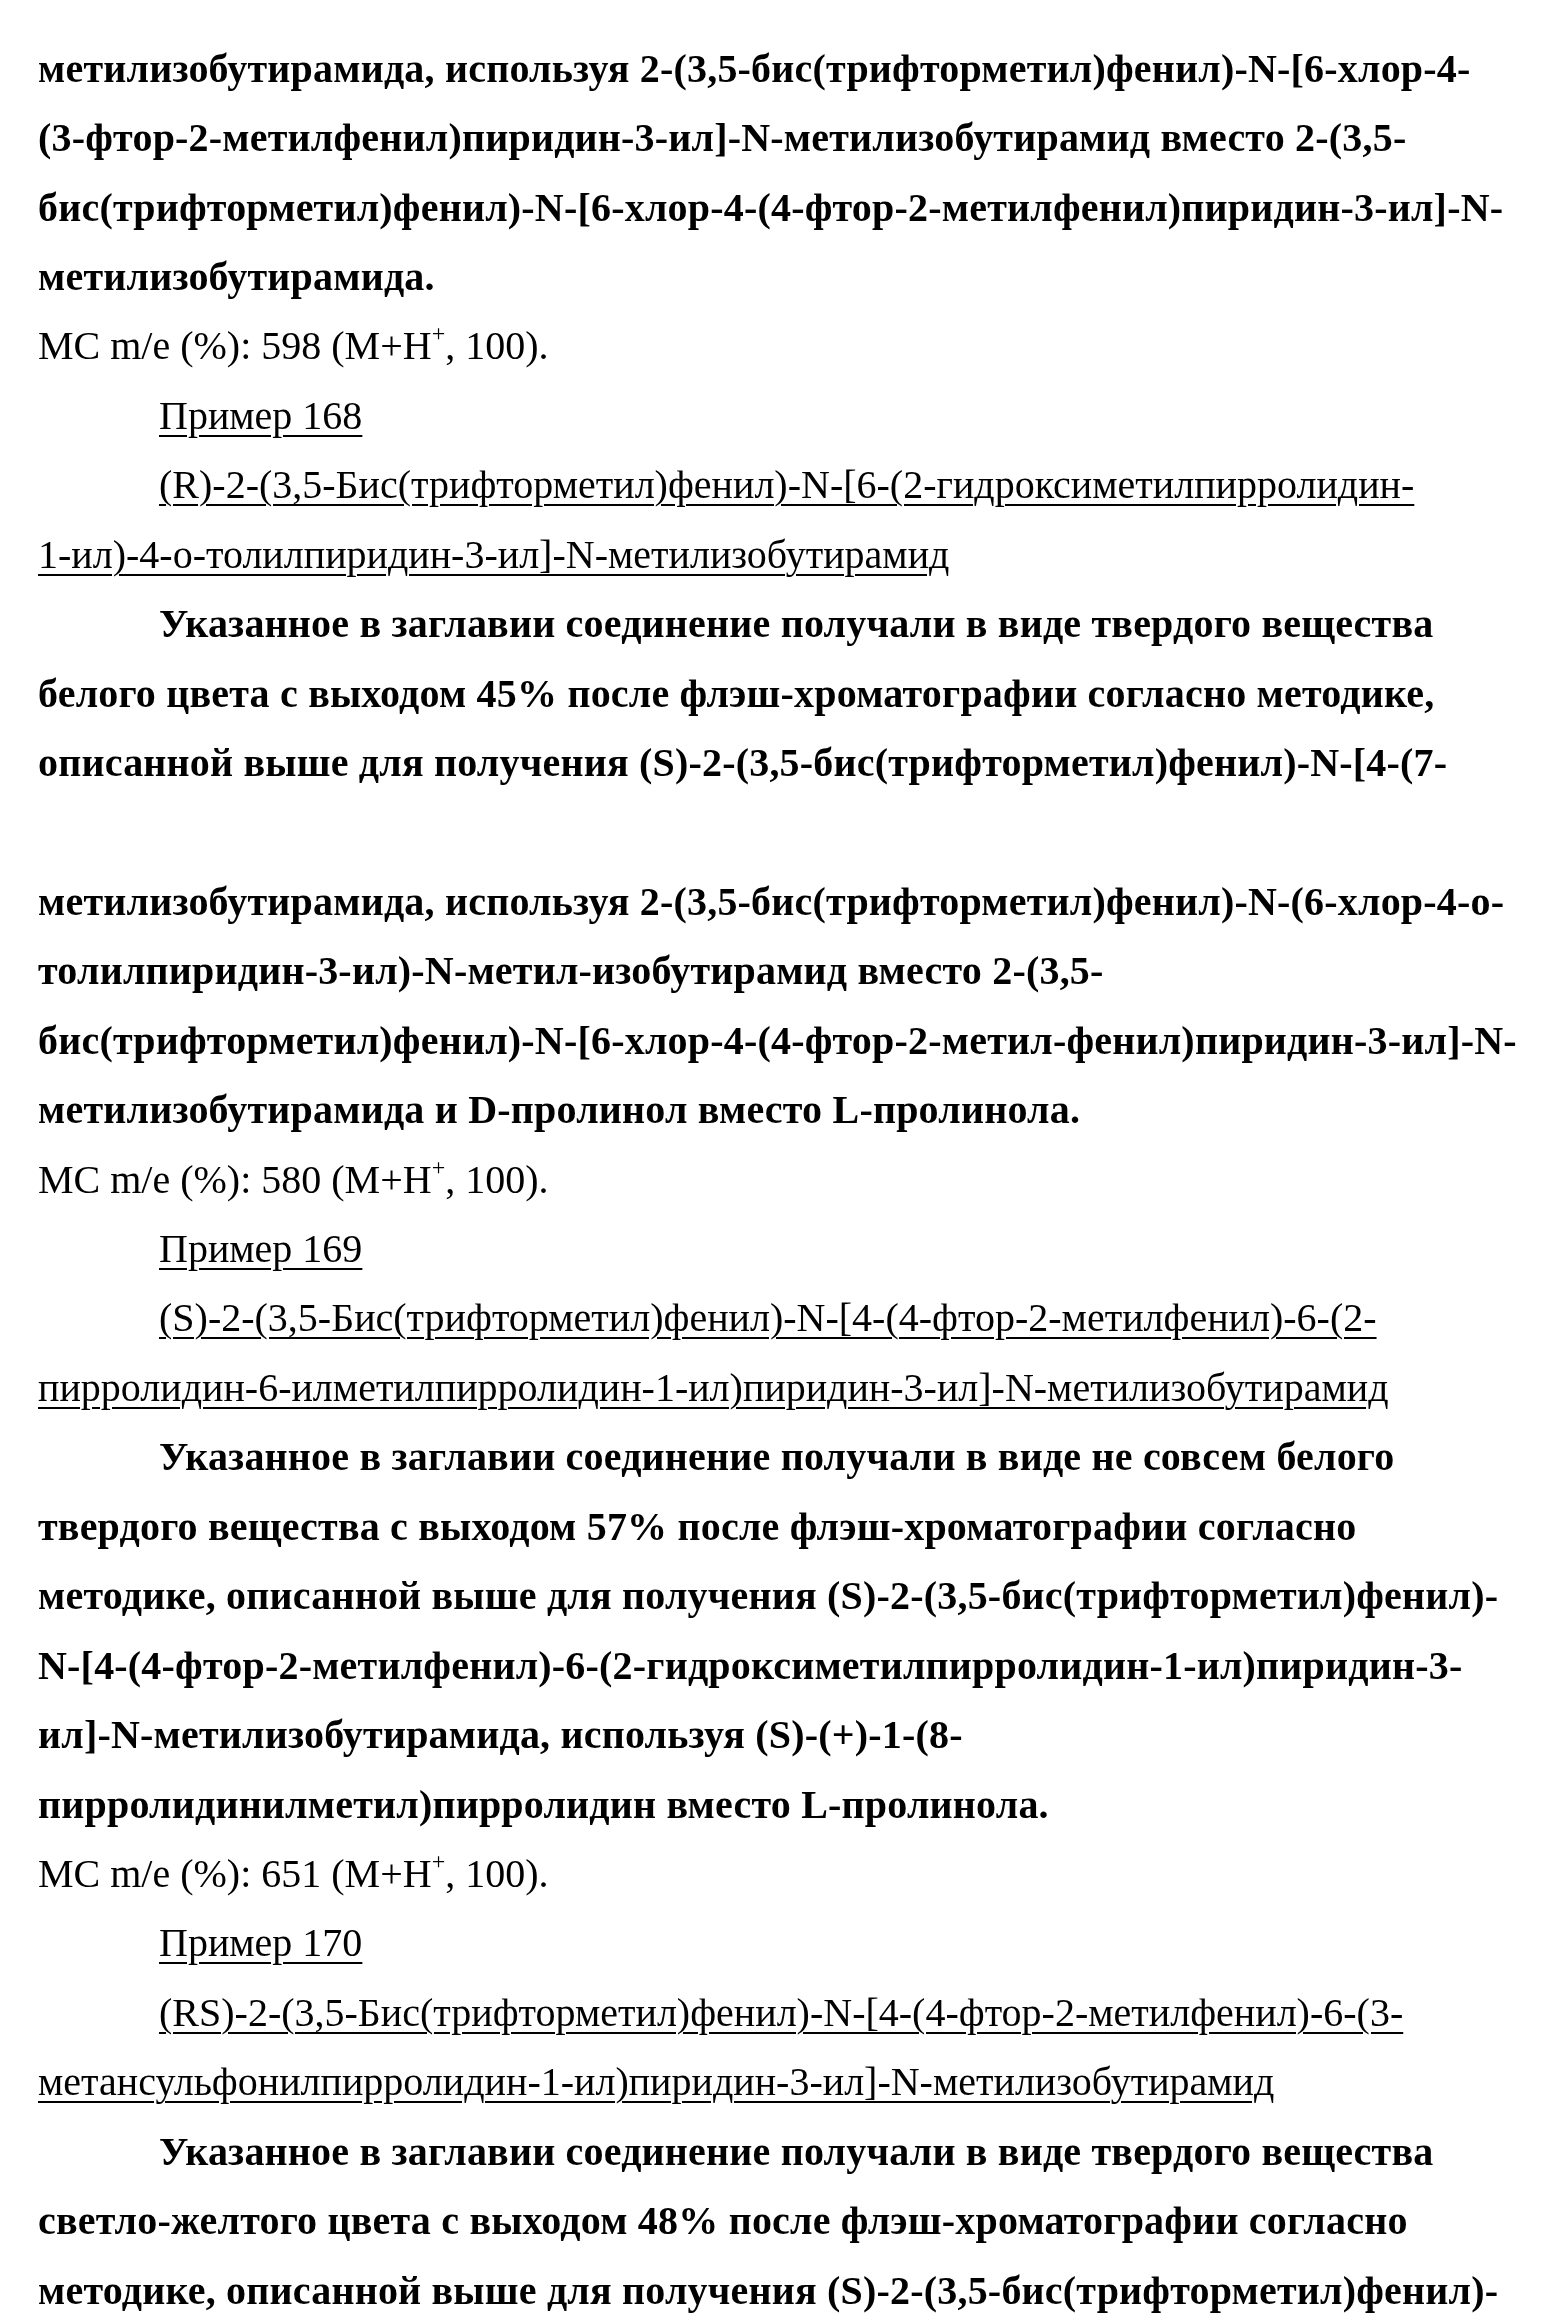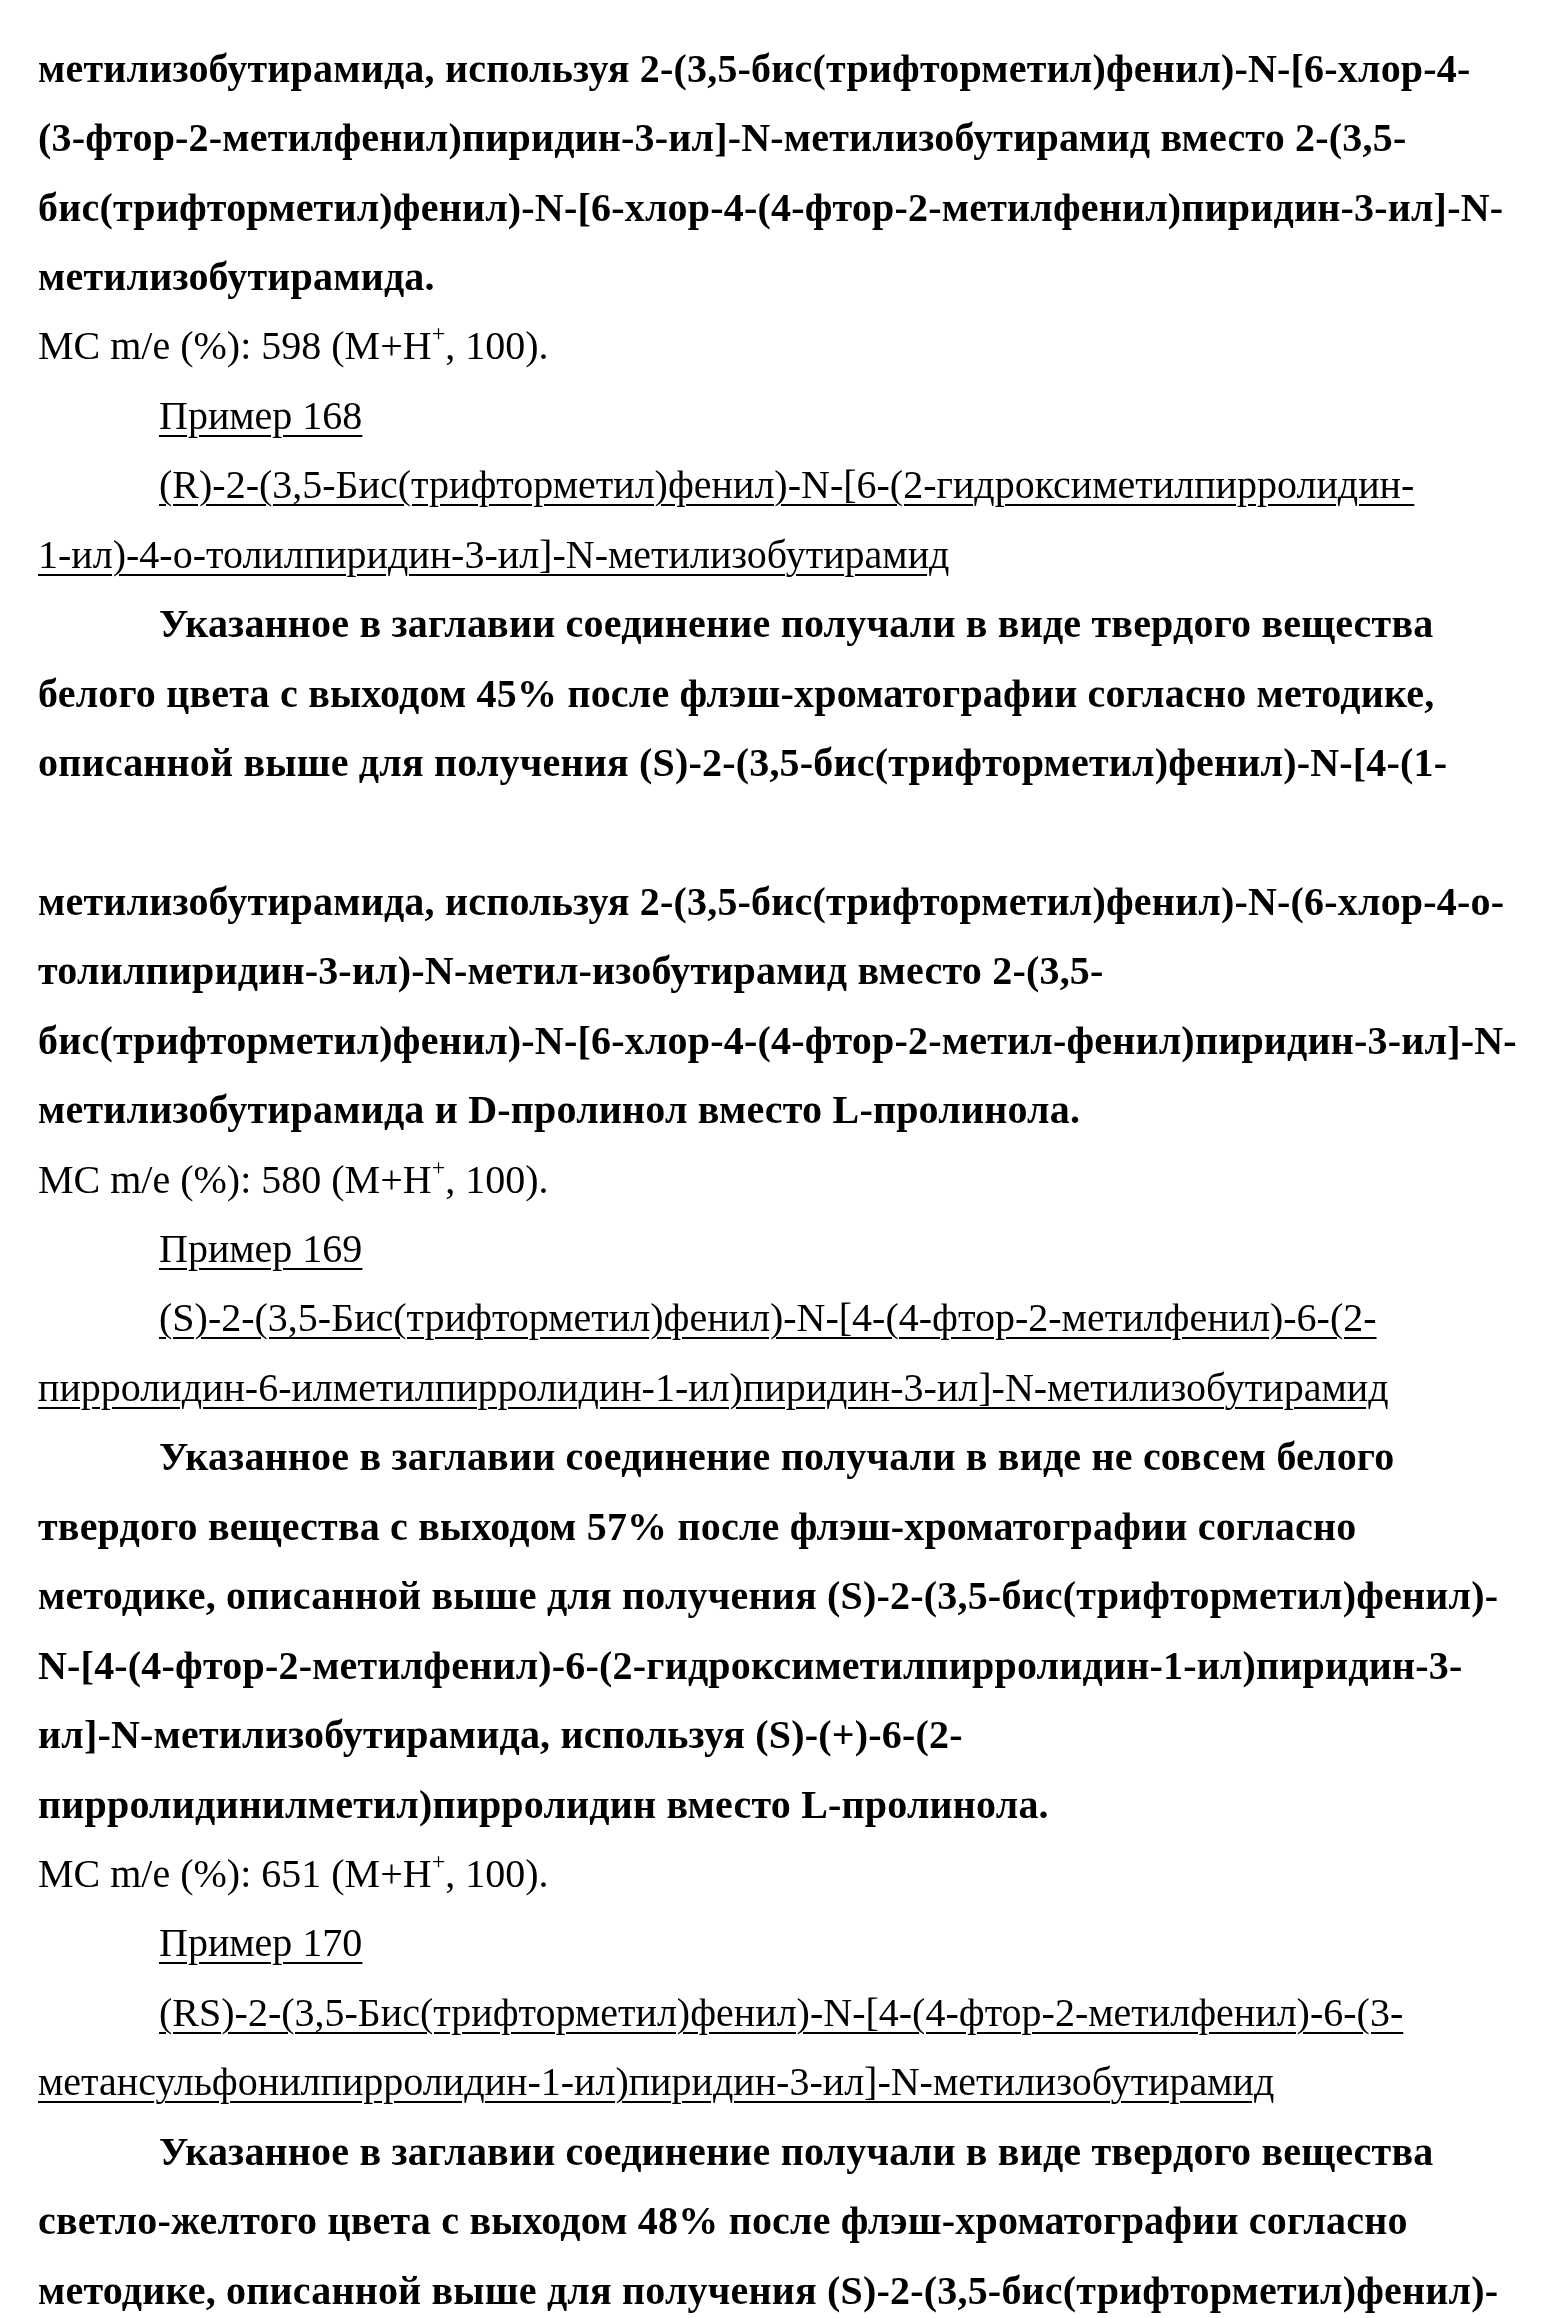--- a/index.html
+++ b/index.html
@@ -33,35 +33,35 @@
   <div class="ln" style="top:87px">(3-фтор-2-метилфенил)пиридин-3-ил]-N-метилизобутирамид вместо 2-(3,5-</div>
   <div class="ln" style="top:157px">бис(трифторметил)фенил)-N-[6-хлор-4-(4-фтор-2-метилфенил)пиридин-3-ил]-N-</div>
   <div class="ln" style="top:226px">метилизобутирамида.</div>
   <div class="ln reg ms" style="top:295px"><span>MC m/e (%): 598 (M+H</span><sup>+</sup><span>, 100).</span></div>
 
   <div class="ln hd ind" style="top:365px">Пример 168</div>
   <div class="ln hd ind" style="top:434px">(R)-2-(3,5-Бис(трифторметил)фенил)-N-[6-(2-гидроксиметилпирролидин-</div>
   <div class="ln hd" style="top:504px">1-ил)-4-о-толилпиридин-3-ил]-N-метилизобутирамид</div>
   <div class="ln ind" style="top:573px">Указанное в заглавии соединение получали в виде твердого вещества</div>
   <div class="ln" style="top:643px">белого цвета с выходом  45% после флэш-хроматографии согласно методике,</div>
-  <div class="ln" style="top:712px">описанной выше для получения (S)-2-(3,5-бис(трифторметил)фенил)-N-[4-(1-</div>
+  <div class="ln" style="top:712px">описанной выше для получения (S)-2-(3,5-бис(трифторметил)фенил)-N-[4-(7-</div>
   <div class="ln" style="top:851px">метилизобутирамида, используя 2-(3,5-бис(трифторметил)фенил)-N-(6-хлор-4-о-</div>
   <div class="ln" style="top:920px">толилпиридин-3-ил)-N-метил-изобутирамид вместо 2-(3,5-</div>
   <div class="ln" style="top:990px">бис(трифторметил)фенил)-N-[6-хлор-4-(4-фтор-2-метил-фенил)пиридин-3-ил]-N-</div>
   <div class="ln" style="top:1059px">метилизобутирамида и D-пролинол вместо L-пролинола.</div>
   <div class="ln reg ms" style="top:1129px"><span>MC m/e (%): 580 (M+H</span><sup>+</sup><span>, 100).</span></div>
 
   <div class="ln hd ind" style="top:1198px">Пример 169</div>
   <div class="ln hd ind" style="top:1267px">(S)-2-(3,5-Бис(трифторметил)фенил)-N-[4-(4-фтор-2-метилфенил)-6-(2-</div>
   <div class="ln hd" style="top:1337px">пирролидин-6-илметилпирролидин-1-ил)пиридин-3-ил]-N-метилизобутирамид</div>
   <div class="ln ind" style="top:1406px">Указанное в заглавии соединение получали в виде не совсем белого</div>
   <div class="ln" style="top:1476px">твердого вещества с выходом 57% после флэш-хроматографии согласно</div>
   <div class="ln" style="top:1545px">методике, описанной выше для получения (S)-2-(3,5-бис(трифторметил)фенил)-</div>
   <div class="ln" style="top:1615px">N-[4-(4-фтор-2-метилфенил)-6-(2-гидроксиметилпирролидин-1-ил)пиридин-3-</div>
-  <div class="ln" style="top:1684px">ил]-N-метилизобутирамида, используя (S)-(+)-6-(2-</div>
+  <div class="ln" style="top:1684px">ил]-N-метилизобутирамида, используя (S)-(+)-1-(8-</div>
   <div class="ln" style="top:1754px">пирролидинилметил)пирролидин вместо L-пролинола.</div>
   <div class="ln reg ms" style="top:1823px"><span>MC m/e (%): 651 (M+H</span><sup>+</sup><span>, 100).</span></div>
 
   <div class="ln hd ind" style="top:1892px">Пример 170</div>
   <div class="ln hd ind" style="top:1962px">(RS)-2-(3,5-Бис(трифторметил)фенил)-N-[4-(4-фтор-2-метилфенил)-6-(3-</div>
   <div class="ln hd" style="top:2031px">метансульфонилпирролидин-1-ил)пиридин-3-ил]-N-метилизобутирамид</div>
   <div class="ln ind" style="top:2101px">Указанное в заглавии соединение получали в виде твердого вещества</div>
   <div class="ln" style="top:2170px">светло-желтого цвета с выходом 48% после флэш-хроматографии согласно</div>
   <div class="ln" style="top:2240px">методике, описанной выше для получения (S)-2-(3,5-бис(трифторметил)фенил)-</div>
 

